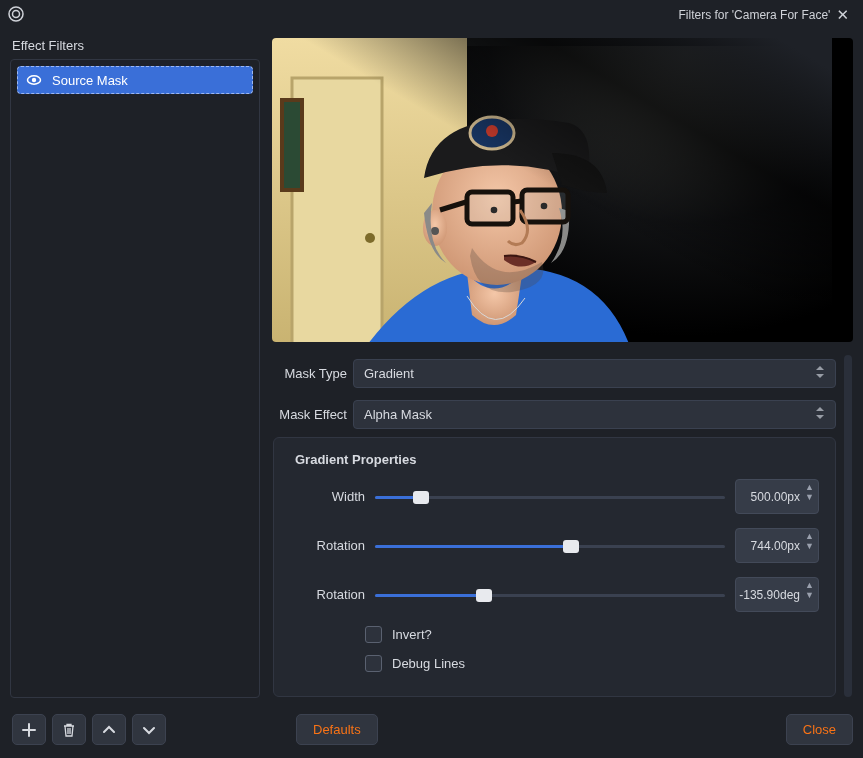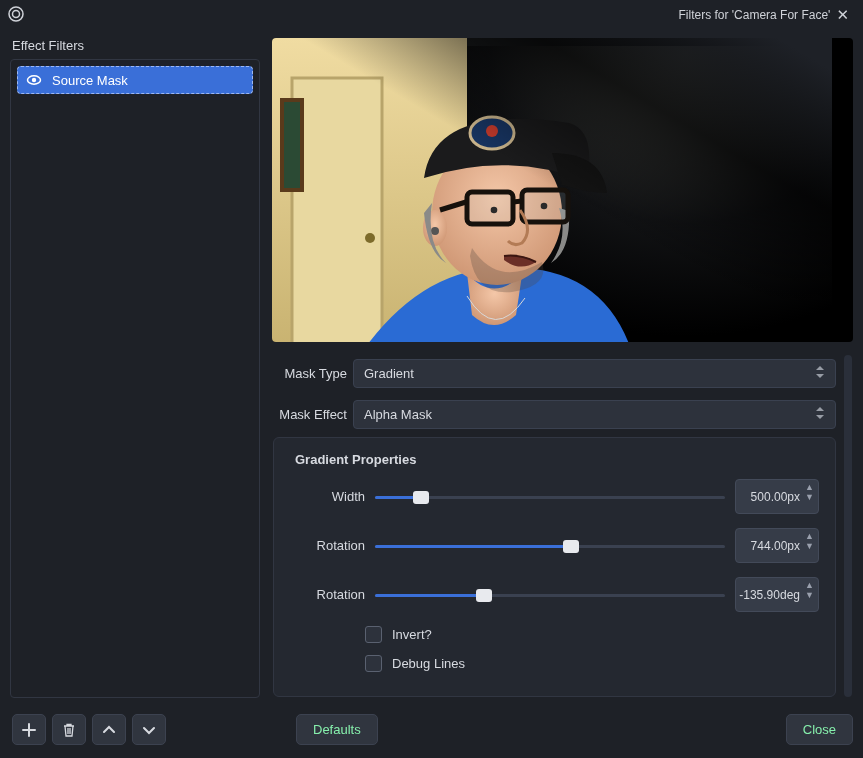--- a/index.html
+++ b/index.html
@@ -91,21 +91,21 @@
       padding:10px 10px 10px 12px; margin-top:6px;
     }
     .iconbtn {
       width:34px; height:31px;
       background:#30353f; border:1px solid #3c4250; border-radius:5px;
       display:flex; align-items:center; justify-content:center; cursor:pointer;
     }
     .btn {
       background:#30353f; border:1px solid #3c4250; border-radius:5px;
       height:31px; padding:0 16px; display:flex; align-items:center;
-      font-size:13px; color:#86efac; cursor:pointer;
+      font-size:13px; color:#f97316; cursor:pointer;
     }
     .spacer { flex:1; }
   </style>
 </head>
 <body>
 
 <div class="titlebar">
   <span class="obs-logo">
     <svg width="16" height="16" viewBox="0 0 16 16">
       <circle cx="8" cy="8" r="7" fill="none" stroke="#cfd2d8" stroke-width="1.5"></circle>

